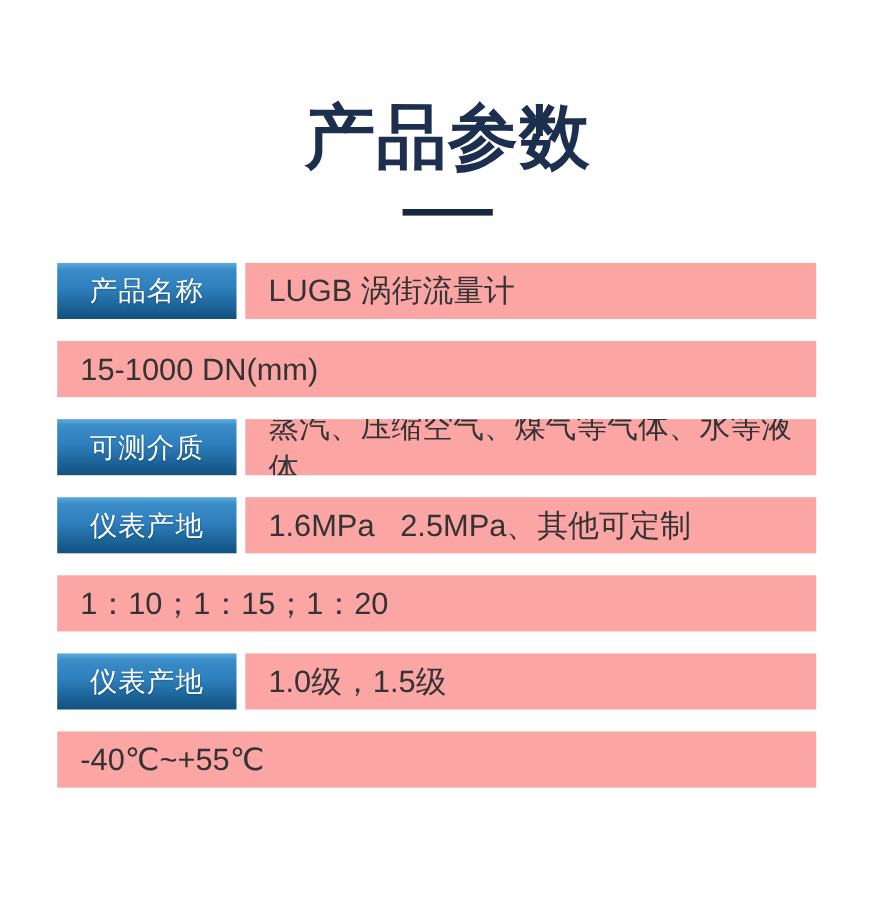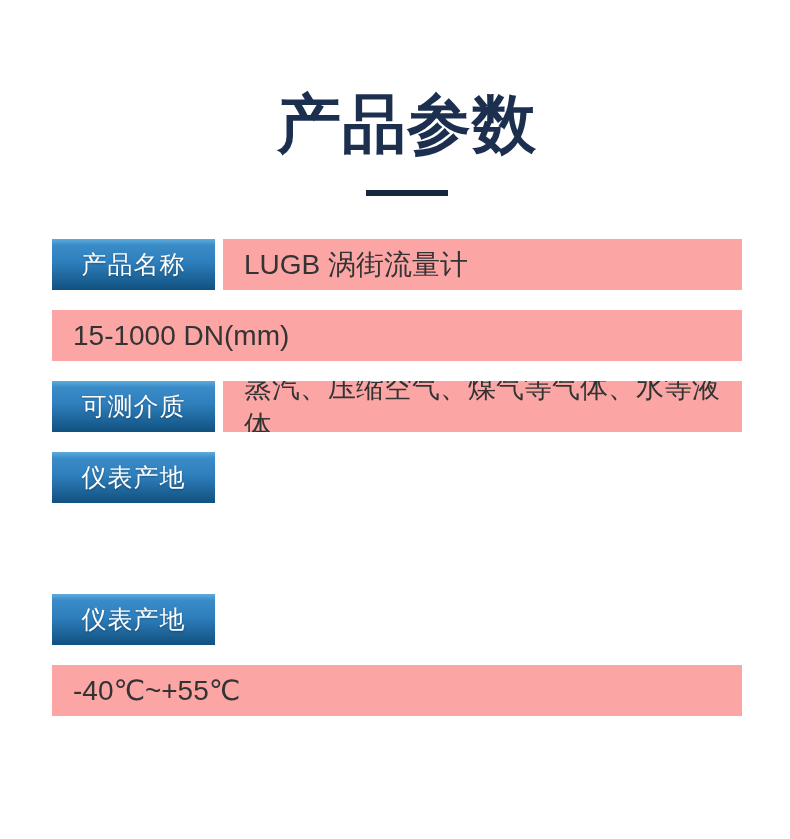--- a/index.html
+++ b/index.html
@@ -94,27 +94,30 @@
       <div class="spec-value">15-1000 DN(mm)</div>
     </div>
 
     <div class="spec-row">
       <div class="spec-label">可测介质</div>
       <div class="spec-value">蒸汽、压缩空气、煤气等气体、水等液体。</div>
     </div>
 
     <div class="spec-row">
       <div class="spec-label">仪表产地</div>
+      <div class="spec-value">1.6MPa   2.5MPa、其他可定制</div>
     </div>
 
     <div class="spec-row">
+      <div class="spec-value">1：10；1：15；1：20</div>
     </div>
 
     <div class="spec-row">
       <div class="spec-label">仪表产地</div>
+      <div class="spec-value">1.0级，1.5级</div>
     </div>
 
     <div class="spec-row">
       <div class="spec-value">-40℃~+55℃</div>
     </div>
 
 
   </div>
 
 </div>

